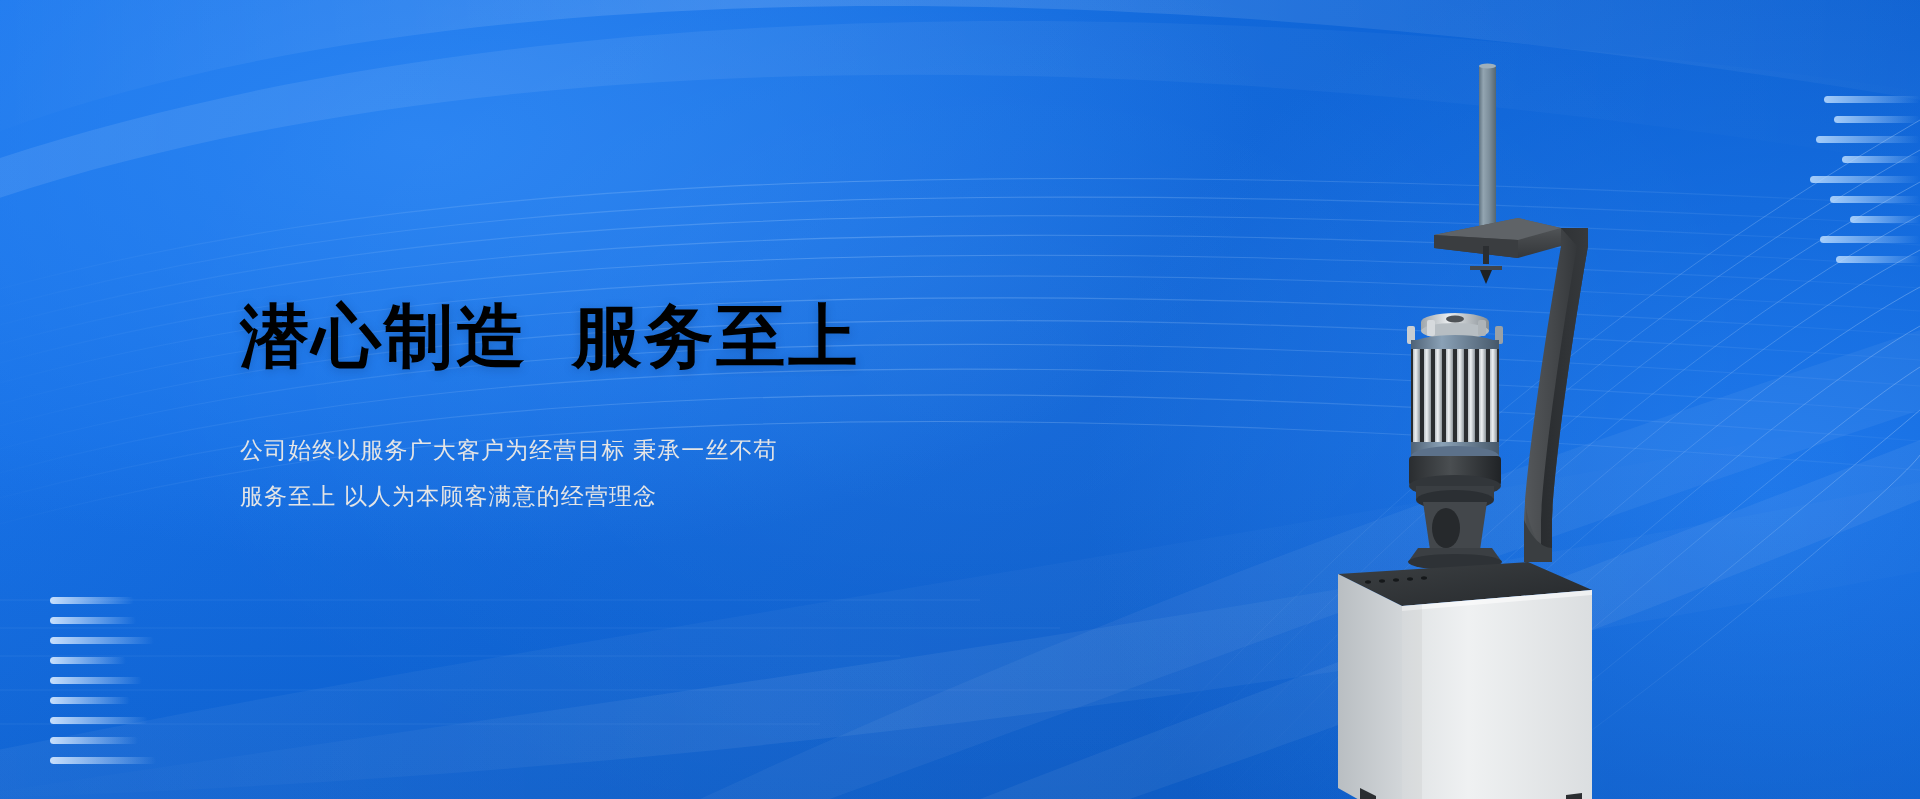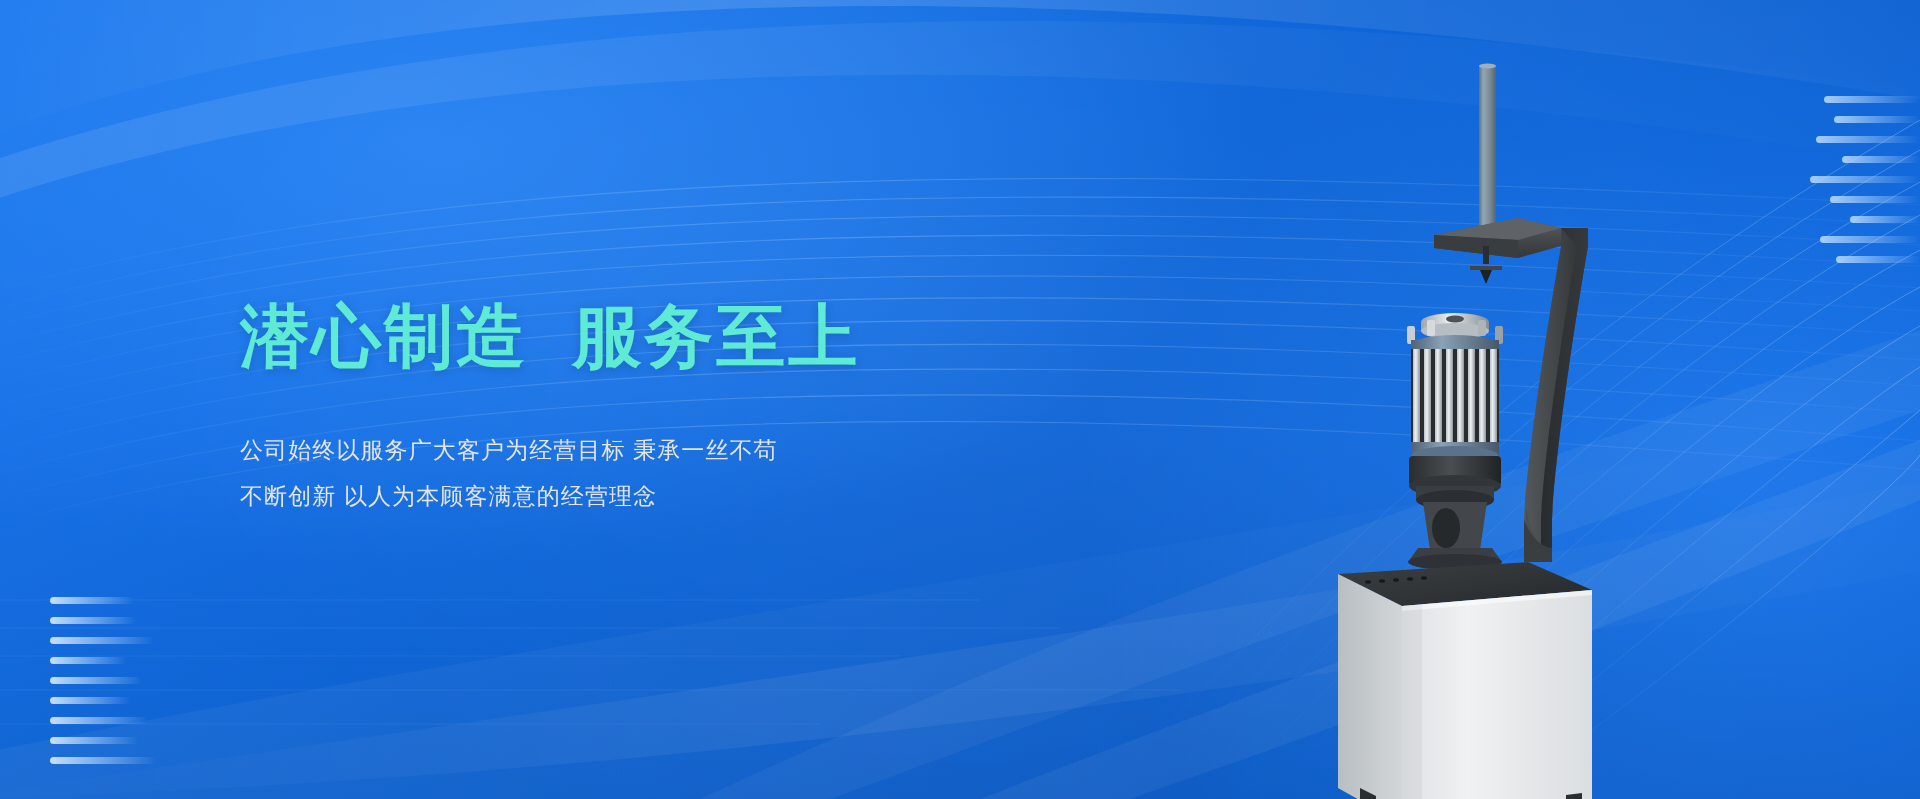--- a/index.html
+++ b/index.html
@@ -77,21 +77,21 @@
 
   
   .copy {
     position: absolute;
     left: 240px;
     top: 298px;
     width: 820px;
   }
   .headline {
     margin: 0;
-    color: #5eead4;
+    color: #000000;
     font-size: 69px;
     font-weight: bold;
     letter-spacing: 3px;
     line-height: 1.12;
     white-space: pre;
     text-shadow: 0 2px 10px rgba(3,42,98,0.25);
   }
   .subcopy {
     margin-top: 52px;
   }
@@ -214,21 +214,21 @@
     <div class="bar" style="width:80px"></div>
     <div class="bar" style="width:98px"></div>
     <div class="bar" style="width:88px"></div>
     <div class="bar" style="width:106px"></div>
   </div>
 
   <div class="copy">
     <h1 class="headline">潜心制造  服务至上</h1>
     <div class="subcopy">
       <div class="subline">公司始终以服务广大客户为经营目标 秉承一丝不苟</div>
-      <div class="subline">不断创新 以人为本顾客满意的经营理念</div>
+      <div class="subline">服务至上 以人为本顾客满意的经营理念</div>
     </div>
   </div>
 
   <div class="machine">
     <svg viewBox="0 0 340 749" preserveAspectRatio="xMidYMid meet">
       <defs>
         <linearGradient id="shaftG" x1="0" y1="0" x2="1" y2="0">
           <stop offset="0%" stop-color="#5f7280"></stop>
           <stop offset="25%" stop-color="#93a5b1"></stop>
           <stop offset="60%" stop-color="#7d8f9c"></stop>

